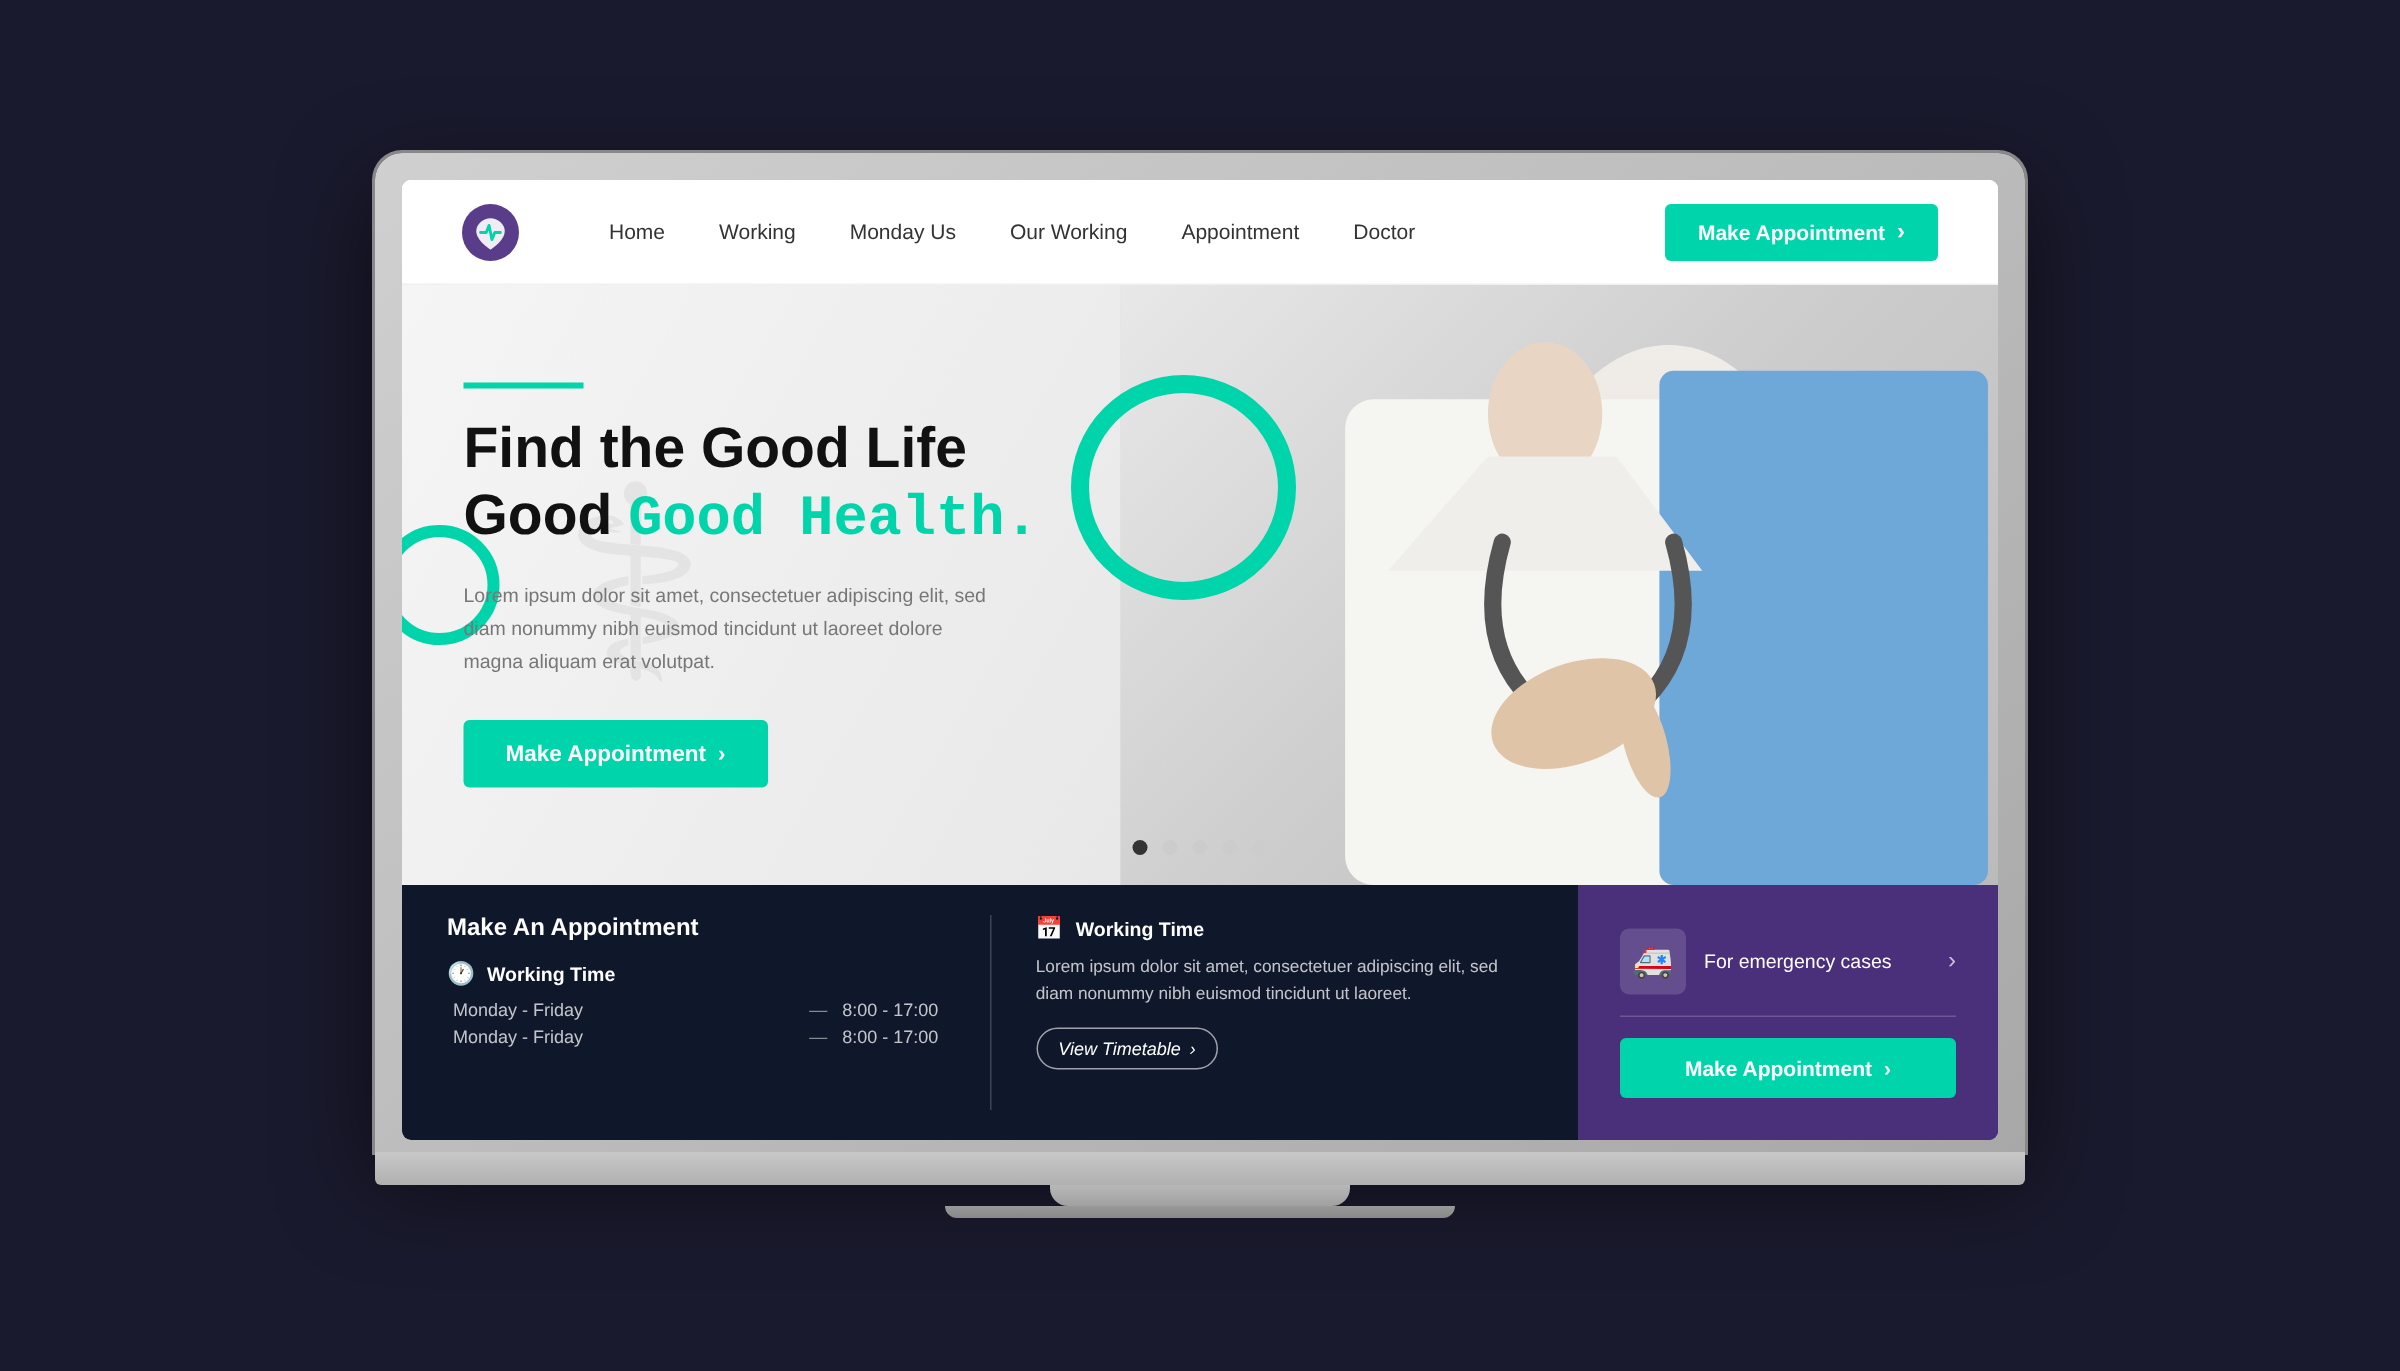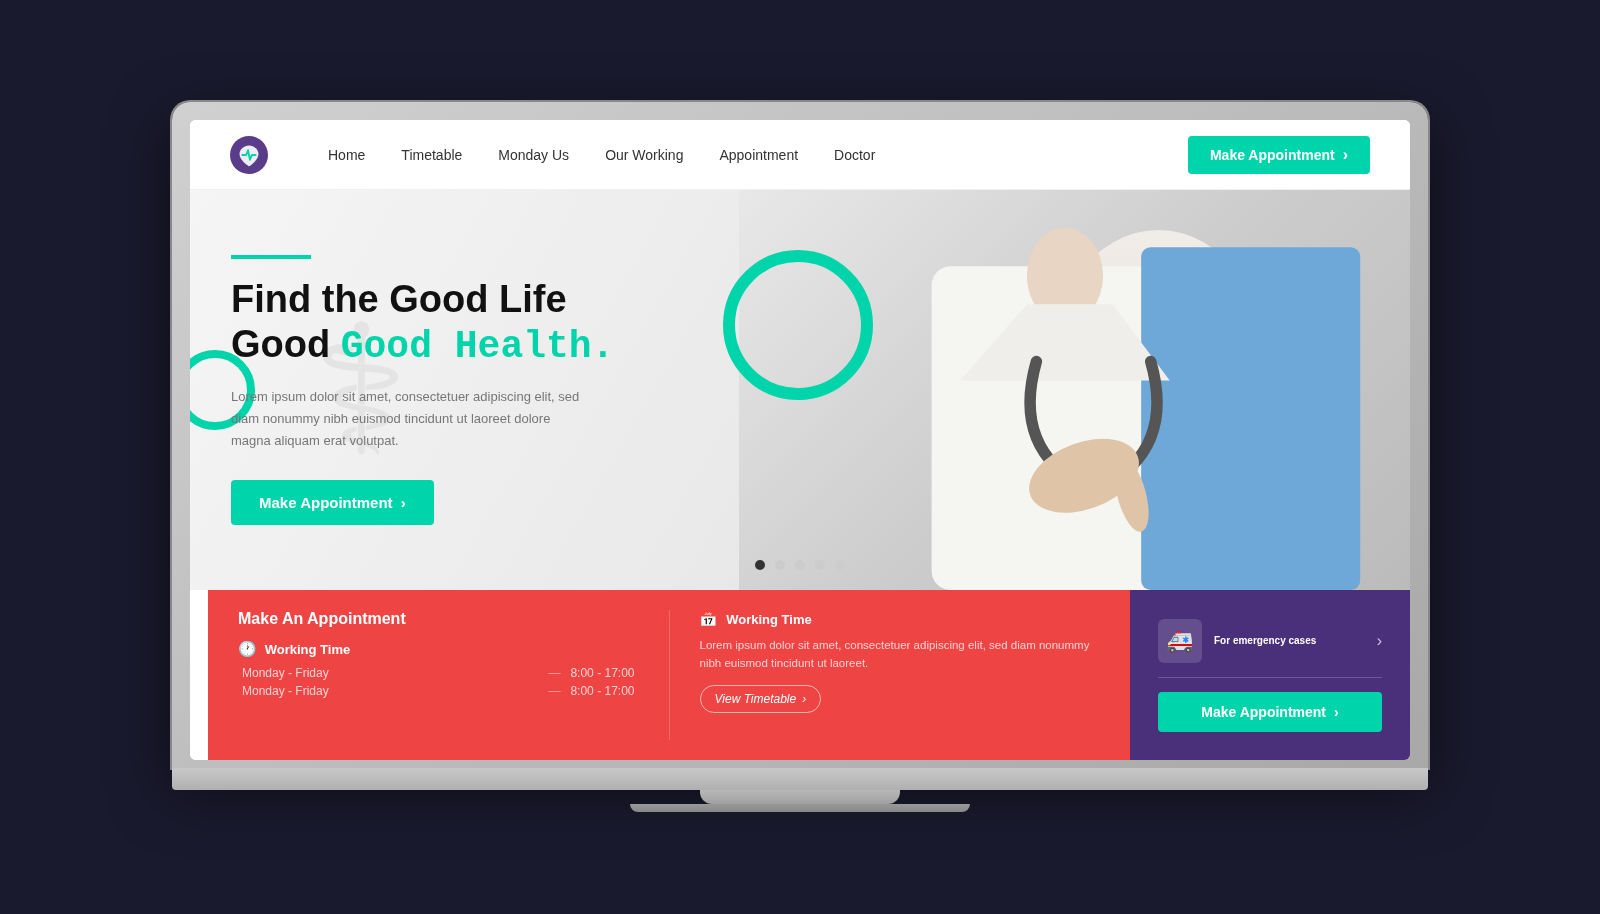--- a/index.html
+++ b/index.html
@@ -7,21 +7,21 @@
       background: #1a1a2e;
       display: flex;
       justify-content: center;
       align-items: center;
       min-height: 100vh;
       font-family: 'Segoe UI', Arial, sans-serif;
     }
 
     
     .laptop-shell {
-      width: 1256px;
+      width: 1100px;
       position: relative;
     }
     .laptop-screen-bezel {
       background: linear-gradient(145deg, #d0d0d0, #a8a8a8);
       border-radius: 18px 18px 0 0;
       padding: 18px 18px 8px 18px;
       box-shadow: 0 0 0 2px #888, 0 20px 60px rgba(0,0,0,0.6);
     }
     .laptop-screen {
       background: #fff;
@@ -239,25 +239,24 @@
       height: 10px;
       border-radius: 50%;
       background: #ccc;
     }
     .dot.active {
       background: #333;
     }
 
     
     .info-bar {
-      background: #ef4444;
+      background: #0f172a;
       display: flex;
       align-items: stretch;
       height: 170px;
-      margin-left: 18px;
     }
     .info-left {
       flex: 1;
       padding: 20px 30px;
       display: flex;
       flex-direction: column;
       gap: 12px;
     }
     .info-section-title {
       color: #fff;
@@ -350,22 +349,22 @@
       height: 44px;
       background: rgba(255,255,255,0.15);
       border-radius: 6px;
       display: flex;
       align-items: center;
       justify-content: center;
       font-size: 22px;
     }
     .emergency-text {
       color: #fff;
-      font-size: 10px;
-      font-weight: 700;
+      font-size: 13px;
+      font-weight: 400;
       flex: 1;
     }
     .emergency-arrow {
       color: rgba(255,255,255,0.7);
       font-size: 16px;
     }
     .make-appt-btn {
       background: #00d4aa;
       color: #fff;
       border: none;
@@ -395,21 +394,21 @@
               <path d="M20 10 C15 10 10 14 10 19 C10 26 20 32 20 32 C20 32 30 26 30 19 C30 14 25 10 20 10Z" fill="#fff" opacity="0.9"></path>
               <polyline points="13,20 17,20 19,15 21,25 23,20 27,20" stroke="#00d4aa" stroke-width="2" fill="none" stroke-linecap="round" stroke-linejoin="round"></polyline>
             </svg>
           </div>
 
           <ul class="nav-links">
             <li>
               <a>Home</a>
             </li>
             <li>
-              <a>Timetable</a>
+              <a>Working</a>
             </li>
             <li>
               <a>Monday Us</a>
             </li>
             <li>
               <a>Our Working</a>
             </li>
             <li>
               <a>Appointment</a>
             </li>

